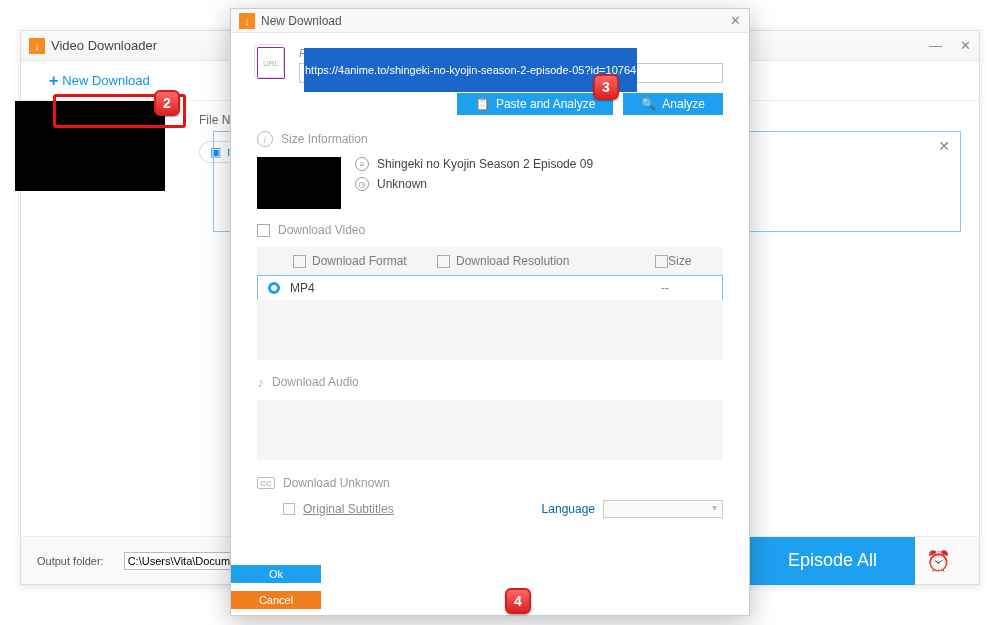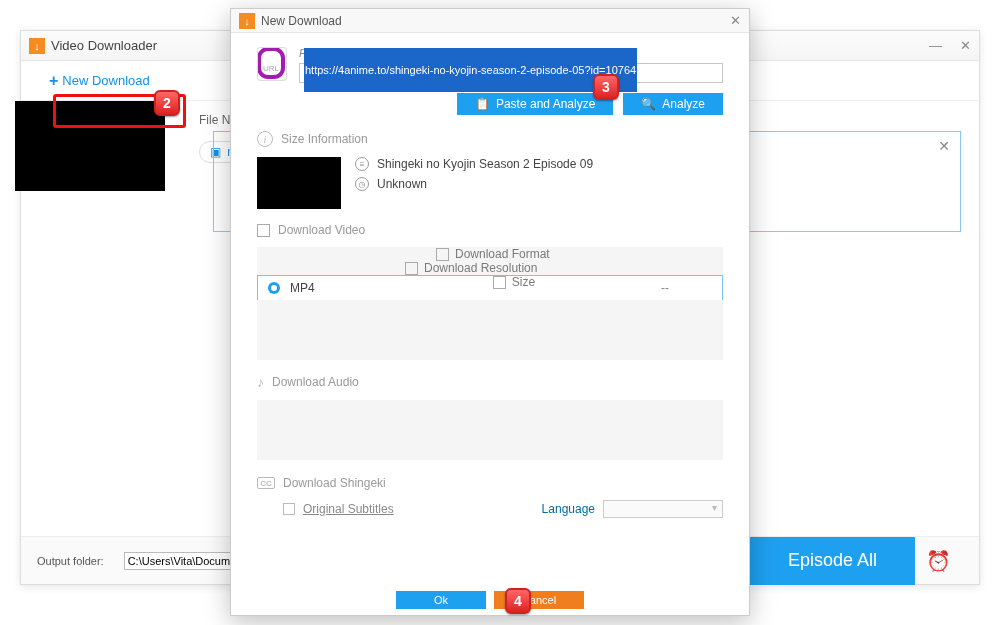--- a/index.html
+++ b/index.html
@@ -32,62 +32,62 @@
   .clock-btn { width:48px; height:48px; display:flex; align-items:center;justify-content:center; color:#1ea0f0; font-size:20px; }
 
   
   .dialog { position:absolute; left:230px; top:8px; width:520px; height:608px; background:#fff; border:1px solid #ccc; box-shadow:0 6px 24px rgba(0,0,0,0.25); }
   .dlg-titlebar { height:24px; display:flex; align-items:center; padding:0 8px; background:#f8f8f8; border-bottom:1px solid #e5e5e5; }
   .dlg-title { font-size:12px; color:#555; }
   .dlg-close { margin-left:auto; color:#888; font-size:13px; cursor:pointer; }
 
   .dlg-body { padding:14px 26px 0 26px; font-size:12px; color:#666; }
   .url-row { display:flex; align-items:flex-start; gap:14px; }
-  .url-icon { width:28px; height:32px; border:4px solid #a21caf; border-radius:11px; display:flex; align-items:flex-end; justify-content:center; font-size:8px; color:#aaa; padding-bottom:2px; position:relative; }
+  .url-icon { width:28px; height:32px; border:1px solid #a21caf; border-radius:1px; display:flex; align-items:flex-end; justify-content:center; font-size:8px; color:#aaa; padding-bottom:10px; position:relative; }
   .url-icon::before { content:""; position:absolute; left:-4px; top:-4px; width:28px; height:32px; border:1px solid #ddd; border-radius:3px; }
   .url-col { flex:1; }
   .url-label { font-size:11px; color:#888; margin-bottom:4px;font-style:italic; }
   .url-input { width:100%; height:20px; border:1px solid #c5c5c5; background:#fff; font-size:11px; padding:0 4px; }
   .url-hl { background:#1b66c9; color:#fff; padding:16px 1px;margin-top:34px; }
 
   .btn-row { display:flex; gap:10px; justify-content:flex-end; margin:10px 0 16px; }
   .btn-blue { background:#1ea0f0; color:#fff; font-size:12px; height:22px; padding:0 18px; border:none; display:flex; align-items:center; gap:6px; cursor:pointer; min-width:96px; justify-content:center; }
 
   .section-h { display:flex; align-items:center; gap:8px; color:#9a9a9a; font-size:12px; margin:6px 0 10px; }
   .sec-icon { width:16px; height:16px; border:1.5px solid #bbb; border-radius:50%; display:inline-flex; align-items:center; justify-content:center; font-size:10px; color:#bbb; font-style:italic; font-family:Georgia,serif; }
 
   .vinfo { display:flex; gap:14px; margin-bottom:14px; }
   .vthumb { width:84px; height:52px; background:#000; }
   .vmeta .row { display:flex; align-items:center; gap:8px; font-size:12px; color:#444; margin-bottom:6px; }
   .vmeta .mi { width:14px;height:14px;border:1.3px solid #999;border-radius:50%; display:inline-flex;align-items:center;justify-content:center;font-size:8px;color:#888; }
 
   .tbl { border:0; }
-  .tbl-head { display:flex; background:#f5f5f5; height:28px; align-items:center; font-size:12px; color:#7a7a7a;flex-direction:column; }
+  .tbl-head { display:flex; background:#f5f5f5; height:28px; align-items:center; font-size:12px; color:#7a7a7a; }
   .th1 { width:180px; padding-left:36px; display:flex; align-items:center; gap:6px;}
   .th2 { width:170px; display:flex; align-items:center; gap:6px;}
-  .th3 { flex:1; display:flex; align-items:center; gap:6px;padding-left:48px;}
+  .th3 { flex:1; display:flex; align-items:center; padding-left:48px;}
   .tbl-row { display:flex; height:26px; align-items:center; border:1px solid #7fc0ee; font-size:12px; color:#444; }
   .rd { width:32px; display:flex; justify-content:center; }
   .radio { width:12px;height:12px;border-radius:50%;background:#1ea0f0; position:relative;}
   .radio::after{content:"";position:absolute;left:3px;top:3px;width:6px;height:6px;background:#fff;border-radius:50%;}
   .cell1{ width:148px; }
   .cell2{ width:170px; }
   .cell3{ flex:1; text-align:center; color:#888;}
 
   .graybox { background:#f5f5f5; height:60px; margin-top:-1px; }
   .graybox2 { background:#f5f5f5; height:60px; margin-top:6px; }
 
   .subrow { display:flex; align-items:center; gap:8px; margin-top:10px; font-size:12px; }
   .chk { width:12px;height:12px;border:1px solid #bbb; }
   .sublabel { color:#8a8a8a; text-decoration:underline;text-align:center; }
   .langlbl { margin-left:auto; color:#0369a1; }
   .langsel { width:120px; height:18px; border:1px solid #ccc; background:#fafafa; position:relative; }
   .langsel::after { content:"▾"; position:absolute; right:5px; top:1px; color:#bbb; font-size:10px; }
 
-  .dlg-footer { position:absolute; bottom:6px; left:0; right:0; display:flex; justify-content:center; gap:8px; }
+  .dlg-footer { position:absolute; bottom:6px; left:0; right:0; display:flex; justify-content:center; gap:8px;flex-direction:column; }
   .okbtn { width:90px; height:18px; background:#1ea0f0; color:#fff; font-size:11px; border:none; cursor:pointer; }
   .cancelbtn { width:90px; height:18px; background:#f07d1e; color:#fff; font-size:11px; border:none; cursor:pointer; }
 
   .det-close { position:absolute; top:6px; right:10px; color:#888; font-size:14px; cursor:pointer; }
 
   
   .callout { position:absolute; width:26px; height:26px; border:2px solid #c22; background:linear-gradient(#f66,#d22); color:#fff; font-weight:bold; border-radius:6px; display:flex; align-items:center; justify-content:center; font-size:14px; box-shadow:0 1px 2px rgba(0,0,0,0.4); }
   .sq-icon { width:13px; height:13px; border:1.3px solid #aaa; display:inline-block; }
   .note-icon { color:#bbb; font-size:14px; }
   .cc-icon { width:18px;height:12px;border:1.3px solid #bbb;border-radius:2px;display:inline-flex;align-items:center;justify-content:center;font-size:8px;color:#bbb;font-weight:bold; }
@@ -215,21 +215,21 @@
     </div>
 
     <div class="section-h" style="margin-top:14px">
       <span class="note-icon">♪</span>
       <span>Download Audio</span>
     </div>
     <div class="graybox2"></div>
 
     <div class="section-h" style="margin-top:16px">
       <span class="cc-icon">CC</span>
-      <span>Download Shingeki</span>
+      <span>Download Unknown</span>
     </div>
     <div class="subrow">
       <span style="width:18px"></span>
       <span class="chk"></span>
       <span class="sublabel">Original Subtitles</span>
       <span class="langlbl">Language</span>
       <div class="langsel"></div>
     </div>
   </div>
 

